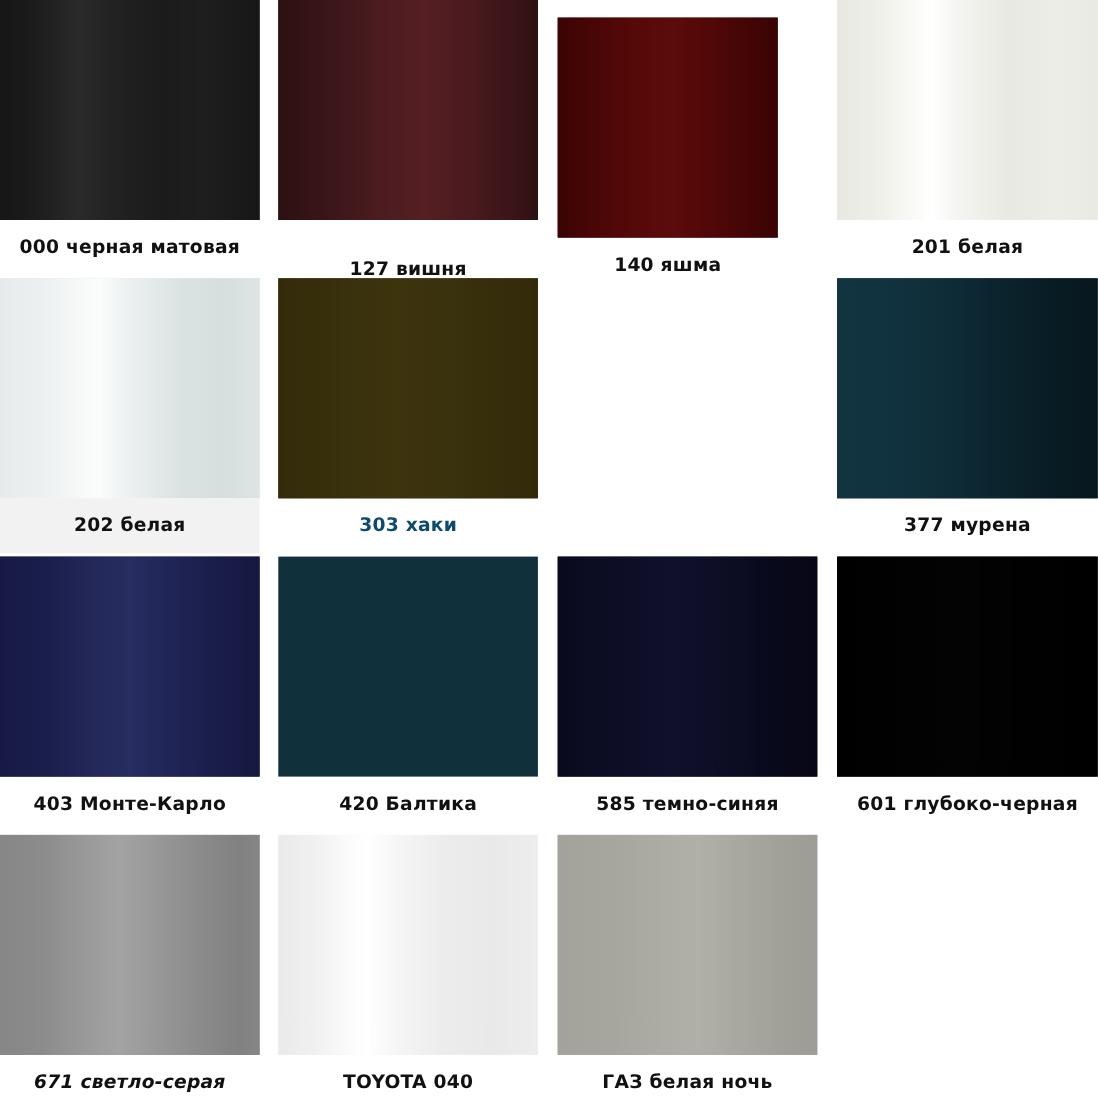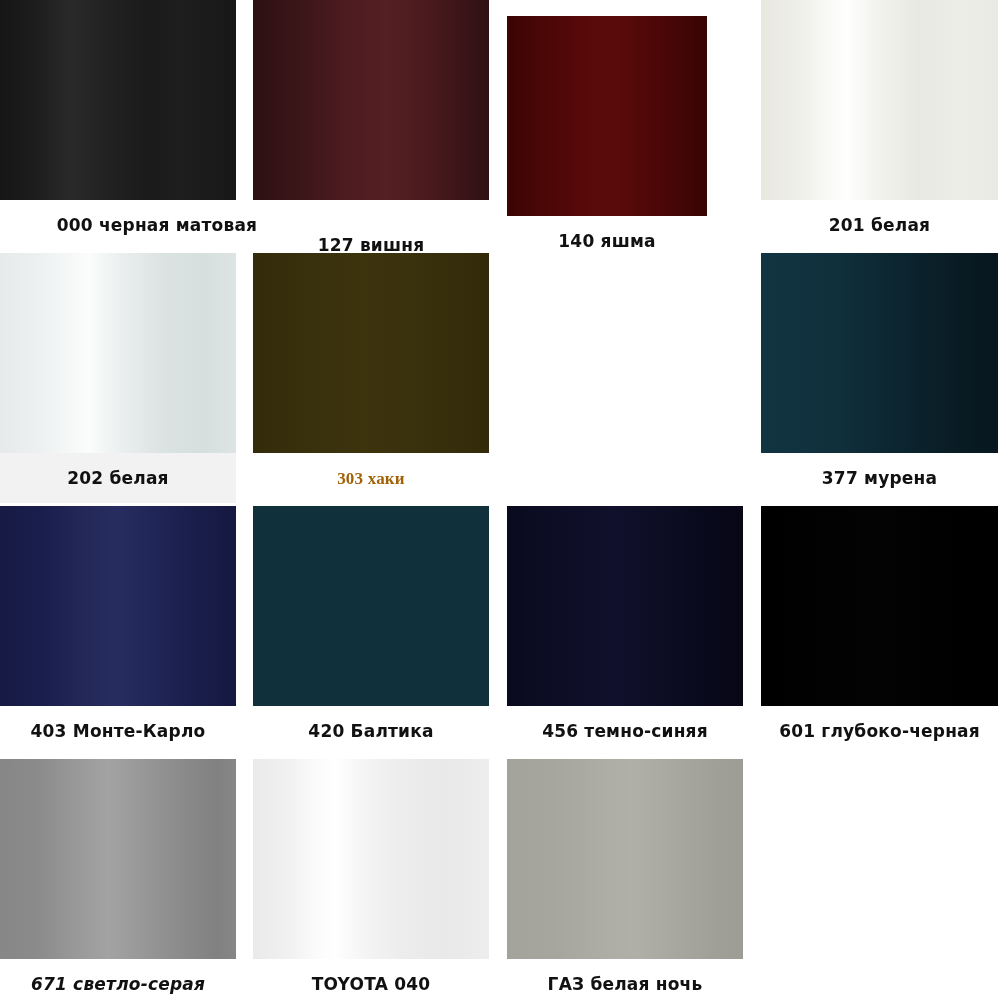--- a/index.html
+++ b/index.html
@@ -49,21 +49,21 @@
     line-height:1;
     text-align:center;
   }
 </style>
 </head>
 <body>
 
 <div id="chart" style="background: rgb(255, 255, 255);">
     <div class="swatch-cell" style="left: 0px; top: 0px; width: 236px; height: 250px;">
       <div class="swatch-chip" style="height: 200px; background: linear-gradient(90deg, rgb(22, 22, 22) 0%, rgb(28, 28, 28) 14%, rgb(42, 42, 42) 30%, rgb(34, 34, 34) 44%, rgb(27, 27, 27) 62%, rgb(30, 30, 30) 78%, rgb(23, 23, 23) 100%) rgb(29, 29, 29);"></div>
-      <div class="swatch-label-band" style="top: 200px; padding-left: 39px;">
+      <div class="swatch-label-band" style="top: 200px;">
         <div class="swatch-label" style="color: rgb(17, 17, 17);">000 черная матовая</div>
       </div>
     </div>
     <div class="swatch-cell" style="left: 253px; top: 0px; width: 236px; height: 250px;">
       <div class="swatch-chip" style="height: 200px; background: linear-gradient(90deg, rgb(44, 16, 18) 0%, rgb(58, 21, 24) 18%, rgb(76, 28, 32) 40%, rgb(85, 31, 35) 56%, rgb(74, 26, 30) 74%, rgb(58, 20, 23) 90%, rgb(47, 17, 19) 100%) rgb(69, 25, 28);"></div>
       <div class="swatch-label-band" style="top: 200px; margin-top: 20px;">
         <div class="swatch-label" style="color: rgb(17, 17, 17);">127 вишня</div>
       </div>
     </div>
     <div class="swatch-cell" style="left: 507px; top: 16px; width: 200px; height: 250px;">
@@ -80,21 +80,21 @@
     </div>
     <div class="swatch-cell" style="left: 0px; top: 253px; width: 236px; height: 250px;">
       <div class="swatch-chip" style="height: 200px; background: linear-gradient(90deg, rgb(230, 234, 234) 0%, rgb(237, 240, 240) 16%, rgb(246, 248, 248) 30%, rgb(251, 252, 252) 38%, rgb(234, 238, 238) 52%, rgb(219, 226, 226) 70%, rgb(214, 222, 222) 86%, rgb(221, 228, 228) 100%) rgb(221, 226, 226);"></div>
       <div class="swatch-label-band shaded" style="top: 200px;">
         <div class="swatch-label" style="color: rgb(17, 17, 17);">202 белая</div>
       </div>
     </div>
     <div class="swatch-cell" style="left: 253px; top: 253px; width: 236px; height: 250px;">
       <div class="swatch-chip" style="height: 200px; background: linear-gradient(90deg, rgb(51, 43, 10) 0%, rgb(56, 48, 12) 22%, rgb(61, 52, 14) 46%, rgb(58, 49, 13) 66%, rgb(53, 45, 11) 86%, rgb(50, 42, 9) 100%) rgb(55, 46, 12);"></div>
       <div class="swatch-label-band" style="top: 200px;">
-        <div class="swatch-label" style="color: #a16207; font-family: Liberation Serif, serif;">303 хаки</div>
+        <div class="swatch-label" style="color: #0c4a6e;">303 хаки</div>
       </div>
     </div>
     <div class="swatch-cell" style="left: 761px; top: 253px; width: 237px; height: 250px;">
       <div class="swatch-chip" style="height: 200px; background: linear-gradient(90deg, rgb(18, 52, 65) 0%, rgb(17, 50, 63) 16%, rgb(15, 47, 59) 34%, rgb(12, 39, 50) 54%, rgb(10, 32, 41) 72%, rgb(8, 26, 34) 88%, rgb(7, 23, 30) 100%) rgb(14, 45, 56);"></div>
       <div class="swatch-label-band" style="top: 200px;">
         <div class="swatch-label" style="color: rgb(17, 17, 17);">377 мурена</div>
       </div>
     </div>
     <div class="swatch-cell" style="left: 0px; top: 506px; width: 236px; height: 250px;">
       <div class="swatch-chip" style="height: 200px; background: linear-gradient(90deg, rgb(22, 26, 68) 0%, rgb(26, 30, 76) 18%, rgb(35, 40, 89) 36%, rgb(40, 45, 97) 50%, rgb(32, 37, 87) 66%, rgb(25, 29, 73) 84%, rgb(21, 25, 64) 100%) rgb(26, 28, 74);"></div>
@@ -104,21 +104,21 @@
     </div>
     <div class="swatch-cell" style="left: 253px; top: 506px; width: 236px; height: 250px;">
       <div class="swatch-chip" style="height: 200px; background: rgb(16, 48, 60);"></div>
       <div class="swatch-label-band" style="top: 200px;">
         <div class="swatch-label" style="color: rgb(17, 17, 17);">420 Балтика</div>
       </div>
     </div>
     <div class="swatch-cell" style="left: 507px; top: 506px; width: 236px; height: 250px;">
       <div class="swatch-chip" style="height: 200px; background: linear-gradient(90deg, rgb(10, 10, 30) 0%, rgb(13, 13, 38) 22%, rgb(16, 16, 44) 44%, rgb(13, 13, 37) 64%, rgb(9, 9, 28) 84%, rgb(7, 7, 22) 100%) rgb(11, 11, 34);"></div>
       <div class="swatch-label-band" style="top: 200px;">
-        <div class="swatch-label" style="color: rgb(17, 17, 17);">456 темно-синяя</div>
+        <div class="swatch-label" style="color: rgb(17, 17, 17);">585 темно-синяя</div>
       </div>
     </div>
     <div class="swatch-cell" style="left: 761px; top: 506px; width: 237px; height: 250px;">
       <div class="swatch-chip" style="height: 200px; background: linear-gradient(90deg, rgb(0, 0, 0) 0%, rgb(2, 2, 2) 30%, rgb(3, 3, 3) 50%, rgb(1, 1, 1) 72%, rgb(0, 0, 0) 100%) rgb(0, 0, 0);"></div>
       <div class="swatch-label-band" style="top: 200px;">
         <div class="swatch-label" style="color: rgb(17, 17, 17);">601 глубоко-черная</div>
       </div>
     </div>
     <div class="swatch-cell" style="left: 0px; top: 759px; width: 236px; height: 250px;">
       <div class="swatch-chip" style="height: 200px; background: linear-gradient(90deg, rgb(135, 135, 135) 0%, rgb(139, 139, 139) 16%, rgb(154, 154, 154) 34%, rgb(163, 163, 163) 46%, rgb(152, 152, 152) 60%, rgb(138, 138, 138) 78%, rgb(129, 129, 129) 92%, rgb(134, 134, 134) 100%) rgb(143, 143, 143);"></div>

